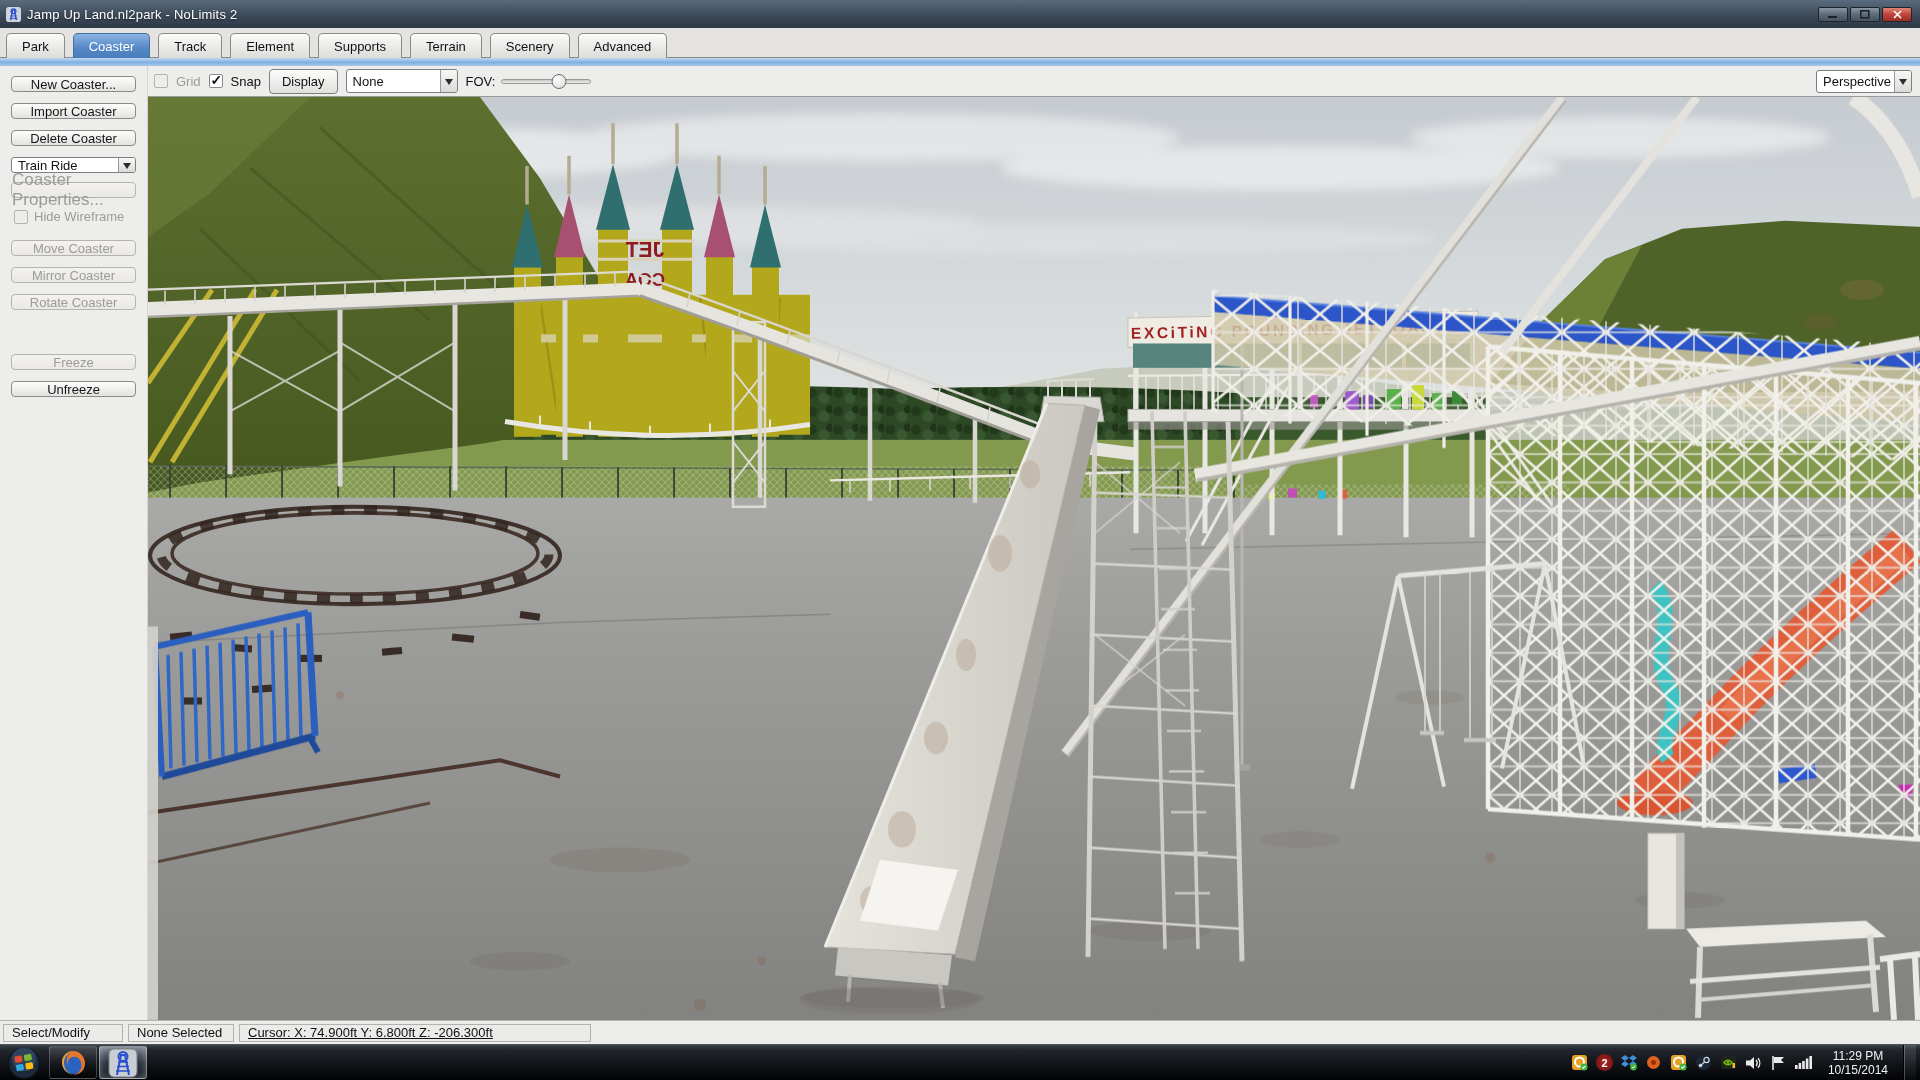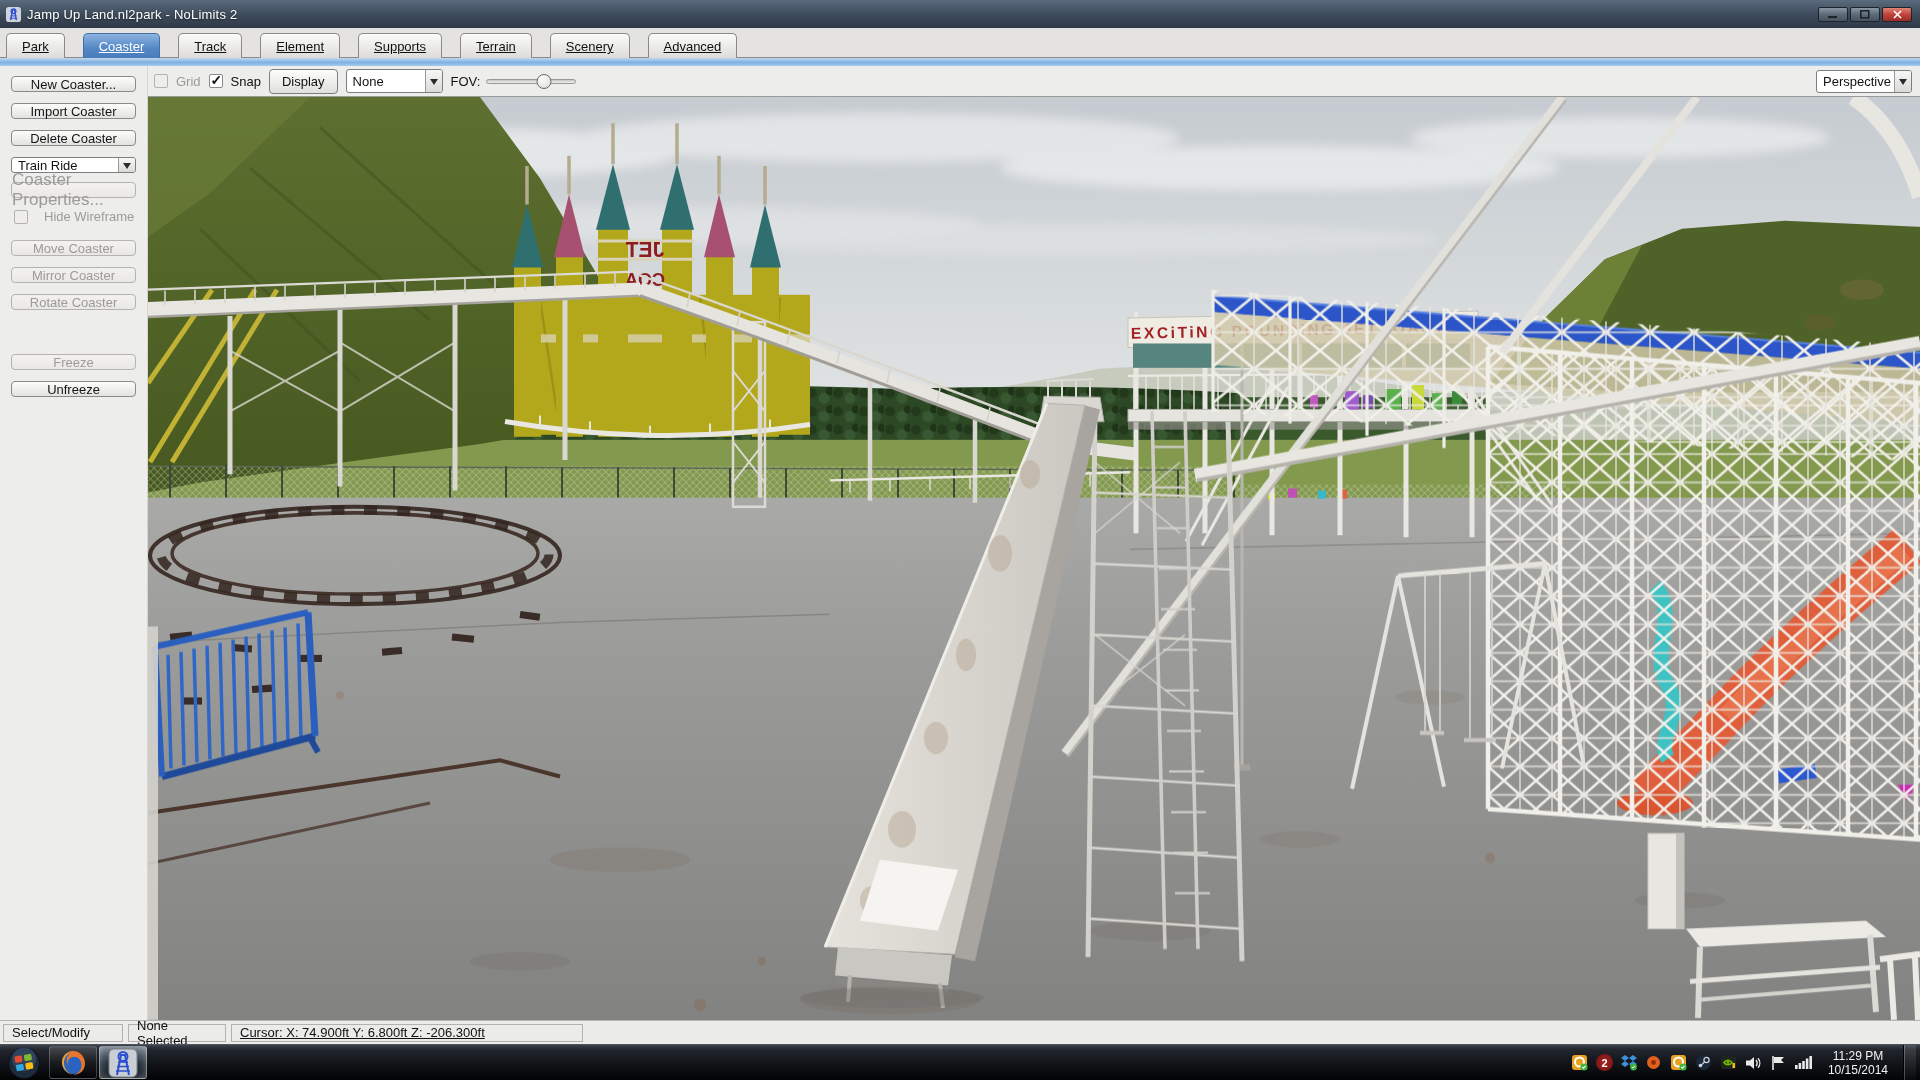--- a/index.html
+++ b/index.html
@@ -20,23 +20,23 @@
   .winbtn svg { display:block; }
 
   
   .menubar { height:22px; background:#e9e8e6; display:flex; align-items:center;
              padding-left:8px; border-bottom:1px solid #d0cfcd; }
   .menu-item { font-size:13px; color:#111; padding:2px 10px; }
 
   
   .tabrow { height:30px; background:#e4e3e1; display:flex; align-items:flex-end;
             padding-left:6px; border-bottom:1px solid #8a8a88; }
-  .tab { font-size:13px; color:#111; padding:5px 15px 4px; margin-right:18px;
+  .tab { font-size:13px; color:#111; padding:5px 15px 4px; margin-right:8px;
          border:1px solid #8a8a88; border-bottom:none; border-radius:5px 5px 0 0;
-         background:linear-gradient(#fbfbfa,#dddcda); position:relative; top:1px;text-decoration:underline; }
+         background:linear-gradient(#fbfbfa,#dddcda); position:relative; top:1px; }
   .tab.selected { background:linear-gradient(#8db4e2,#5387c5 60%,#4a7cba); color:#fff;
                   border-color:#46709f; }
 
   .bluestrip { height:8px; background:linear-gradient(#c2d9f0,#7fb0e2 55%,#a9c9e9); }
 
   
   .content { flex:1; display:flex; min-height:0; }
   .sidebar { width:148px; background:#ededeb; border-right:1px solid #d6d5d3;
              display:flex; flex-direction:column; }
   .side-btn { height:16px; margin:0 11px 11px; border:1px solid #8a8a88; border-radius:4px;
@@ -46,55 +46,55 @@
                        background:linear-gradient(#f3f2f0,#e9e8e6); }
   .combo { background:#fff; border:1px solid #7e7e7c; border-radius:3px; display:flex;
            align-items:center; font-size:13px; color:#111; overflow:hidden; }
   .combo .val { padding-left:6px; }
   .combo .arrowbox { margin-left:auto; width:17px; align-self:stretch;
                      border-left:1px solid #9a9998; background:linear-gradient(#f7f7f5,#dadad8);
                      display:flex; align-items:center; justify-content:center; }
   .tri-down { width:0; height:0; border:4px solid transparent; border-top:6px solid #2c2c2c;
               margin-top:6px; }
   .side-combo { height:16px; margin:0 11px 9px; }
-  .cbrow { display:flex; align-items:center; gap:16px; font-size:13px; color:#111; }
+  .cbrow { display:flex; align-items:center; gap:6px; font-size:13px; color:#111; }
   .cbrow.disabled { color:#9c9b99; }
   .cb { width:14px; height:14px; background:#fff; border:1px solid #8a8a88; border-radius:2px;
         position:relative; }
   .cb.disabled { background:#eeedeb; border-color:#b4b3b1; }
   .cb.checked::after { content:"✓"; position:absolute; left:1px; top:-3px; font-size:14px;
                        font-weight:bold; color:#111; }
   .side-cbrow { margin:0 0 16px 14px; }
 
   .main { flex:1; display:flex; flex-direction:column; min-width:0; }
   .toolbar { height:30px; background:#ededeb; display:flex; align-items:center; gap:8px;
              padding:0 8px 0 6px; font-size:13px; color:#111;justify-content:flex-end; }
   .toolbar .lbl.disabled { color:#9c9b99; }
   .tool-btn { height:25px; padding:0 12px; border:1px solid #7e7e7c; border-radius:4px;
               background:linear-gradient(#fdfdfc,#e0dfdd); font-size:13px; display:flex;
               align-items:center; }
-  .tool-combo { width:97px; height:24px; }
+  .tool-combo { width:112px; height:24px; }
   .fov-wrap { display:flex; align-items:center; gap:6px; }
   .slider { position:relative; width:90px; height:15px; display:flex; align-items:center; }
   .slider .track { width:100%; height:5px; border:1px solid #9a9998; border-radius:3px;
                    background:linear-gradient(#c6c5c3,#f1f0ee); }
   .slider .thumb { position:absolute; top:0; width:15px; height:15px; border-radius:50%;
                    border:1px solid #6a6a68; background:radial-gradient(circle at 35% 30%,#fff,#d8d7d5);
                    transform:translateX(-50%); }
   .persp { margin-left:auto; width:96px; height:23px; }
 
   .viewport { flex:1; position:relative; border-top:1px solid #9a9a98; min-height:0; }
   .viewport svg.scene { position:absolute; inset:0; width:100%; height:100%; display:block; }
 
   
   .statusbar { height:24px; background:#ececea; border-top:1px solid #b5b4b2;
                display:flex; align-items:center; gap:5px; padding:0 3px; }
   .scell { height:18px; border:1px solid #b3b2b0; background:#ebebe9; font-size:13px;
            color:#111; display:flex; align-items:center; padding:0 8px; }
-  .scell.c1 { width:120px; } .scell.c2 { width:98px;padding-left:8px; } .scell.c3 { width:352px;text-decoration:underline; }
+  .scell.c1 { width:120px; } .scell.c2 { width:106px;padding-left:8px; } .scell.c3 { width:352px;text-decoration:underline; }
 
   
   .taskbar { height:36px; background:linear-gradient(#3d434c,#23272e 12%,#14171c 45%,#020304);
              display:flex; align-items:center; border-top:1px solid #4c535c; }
   .startorb { width:48px; height:36px; display:flex; align-items:center; justify-content:center; }
   .taskapp { width:48px; height:33px; margin:0 1px; border:1px solid rgba(255,255,255,.22);
              border-radius:3px; background:linear-gradient(rgba(255,255,255,.14),rgba(255,255,255,.03) 50%,rgba(0,0,0,.25));
              display:flex; align-items:center; justify-content:center; }
   .taskapp.active { border-color:rgba(255,255,255,.45);
              background:linear-gradient(rgba(200,220,240,.45),rgba(120,150,180,.25) 50%,rgba(40,60,80,.4));

